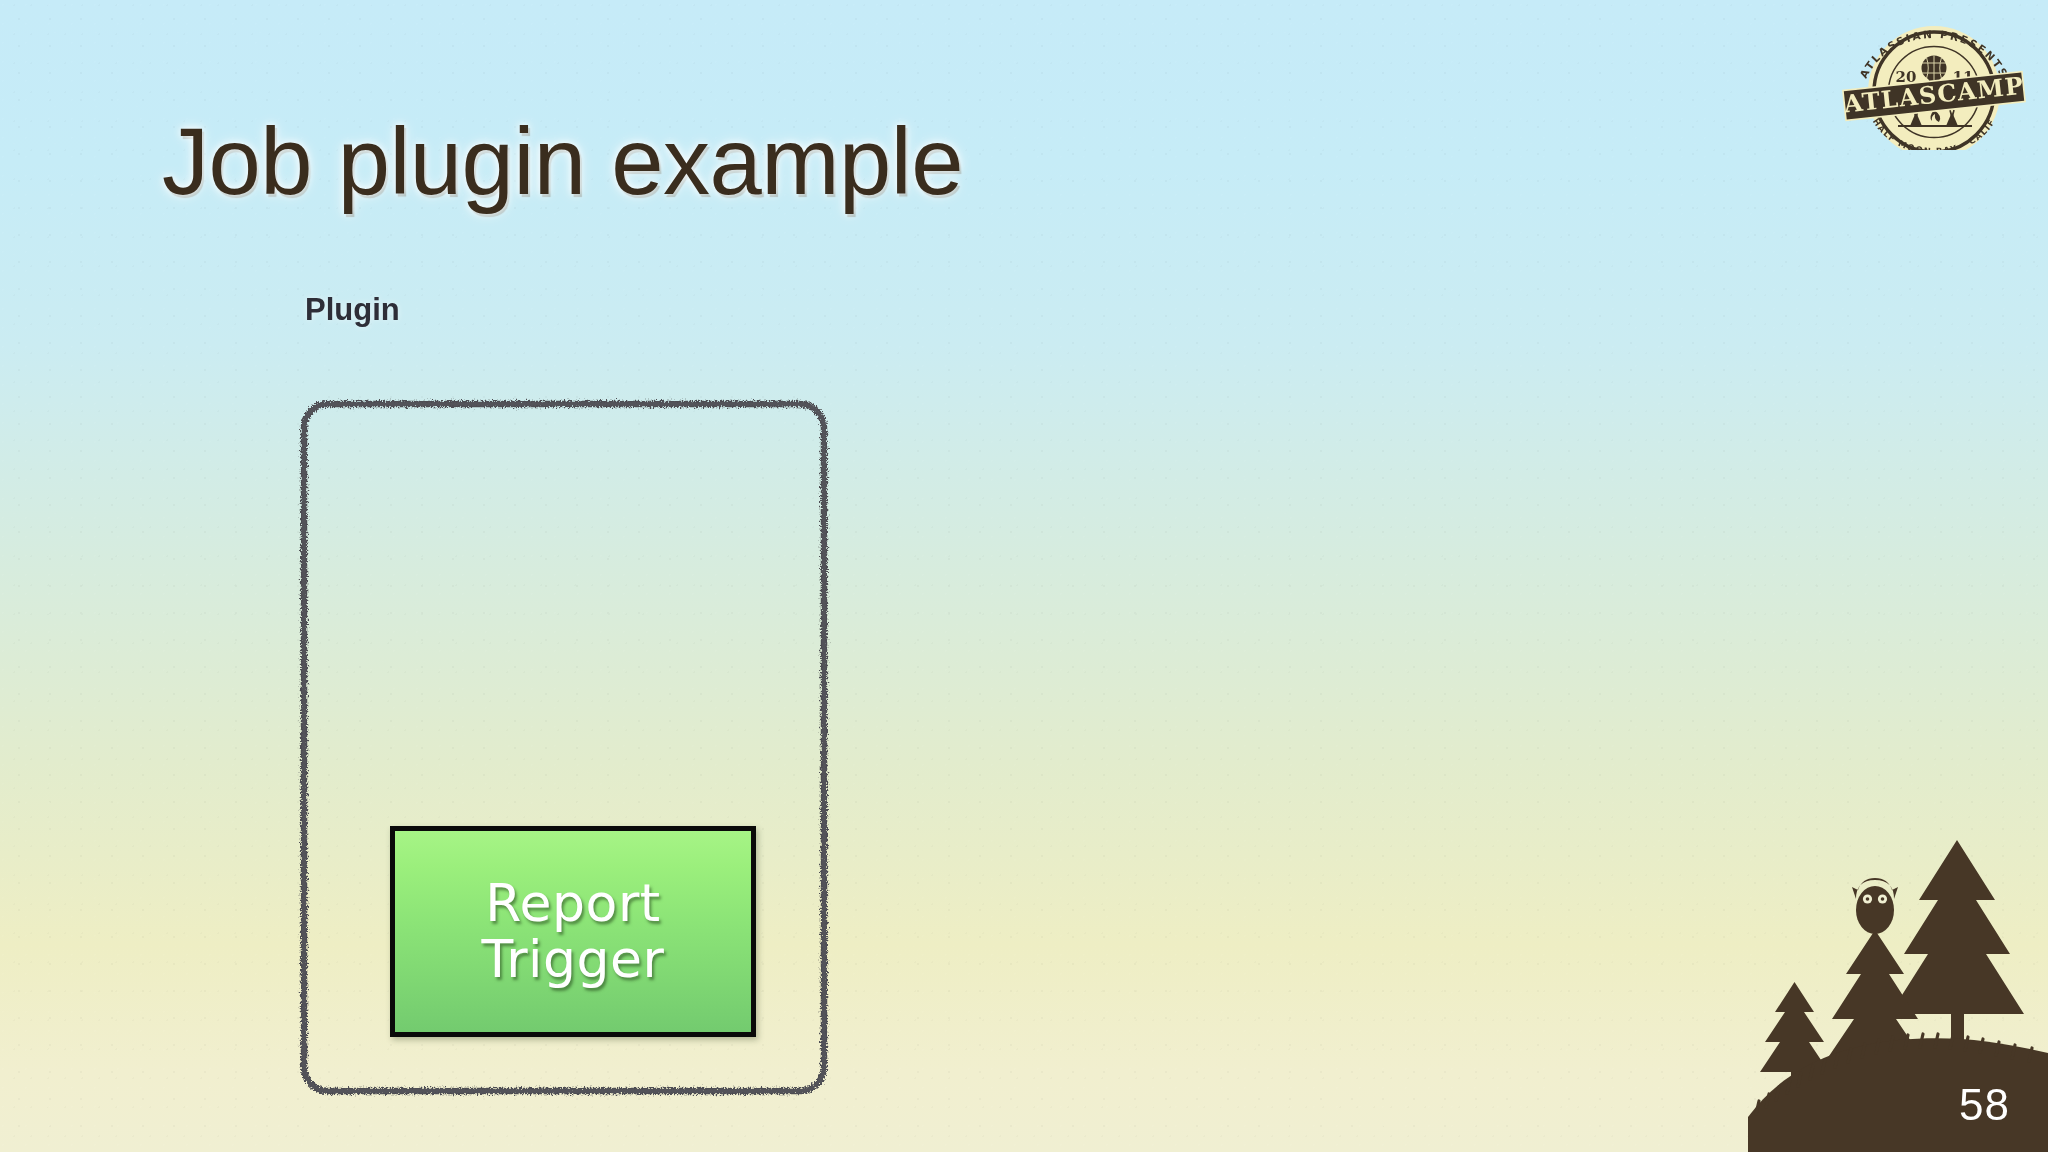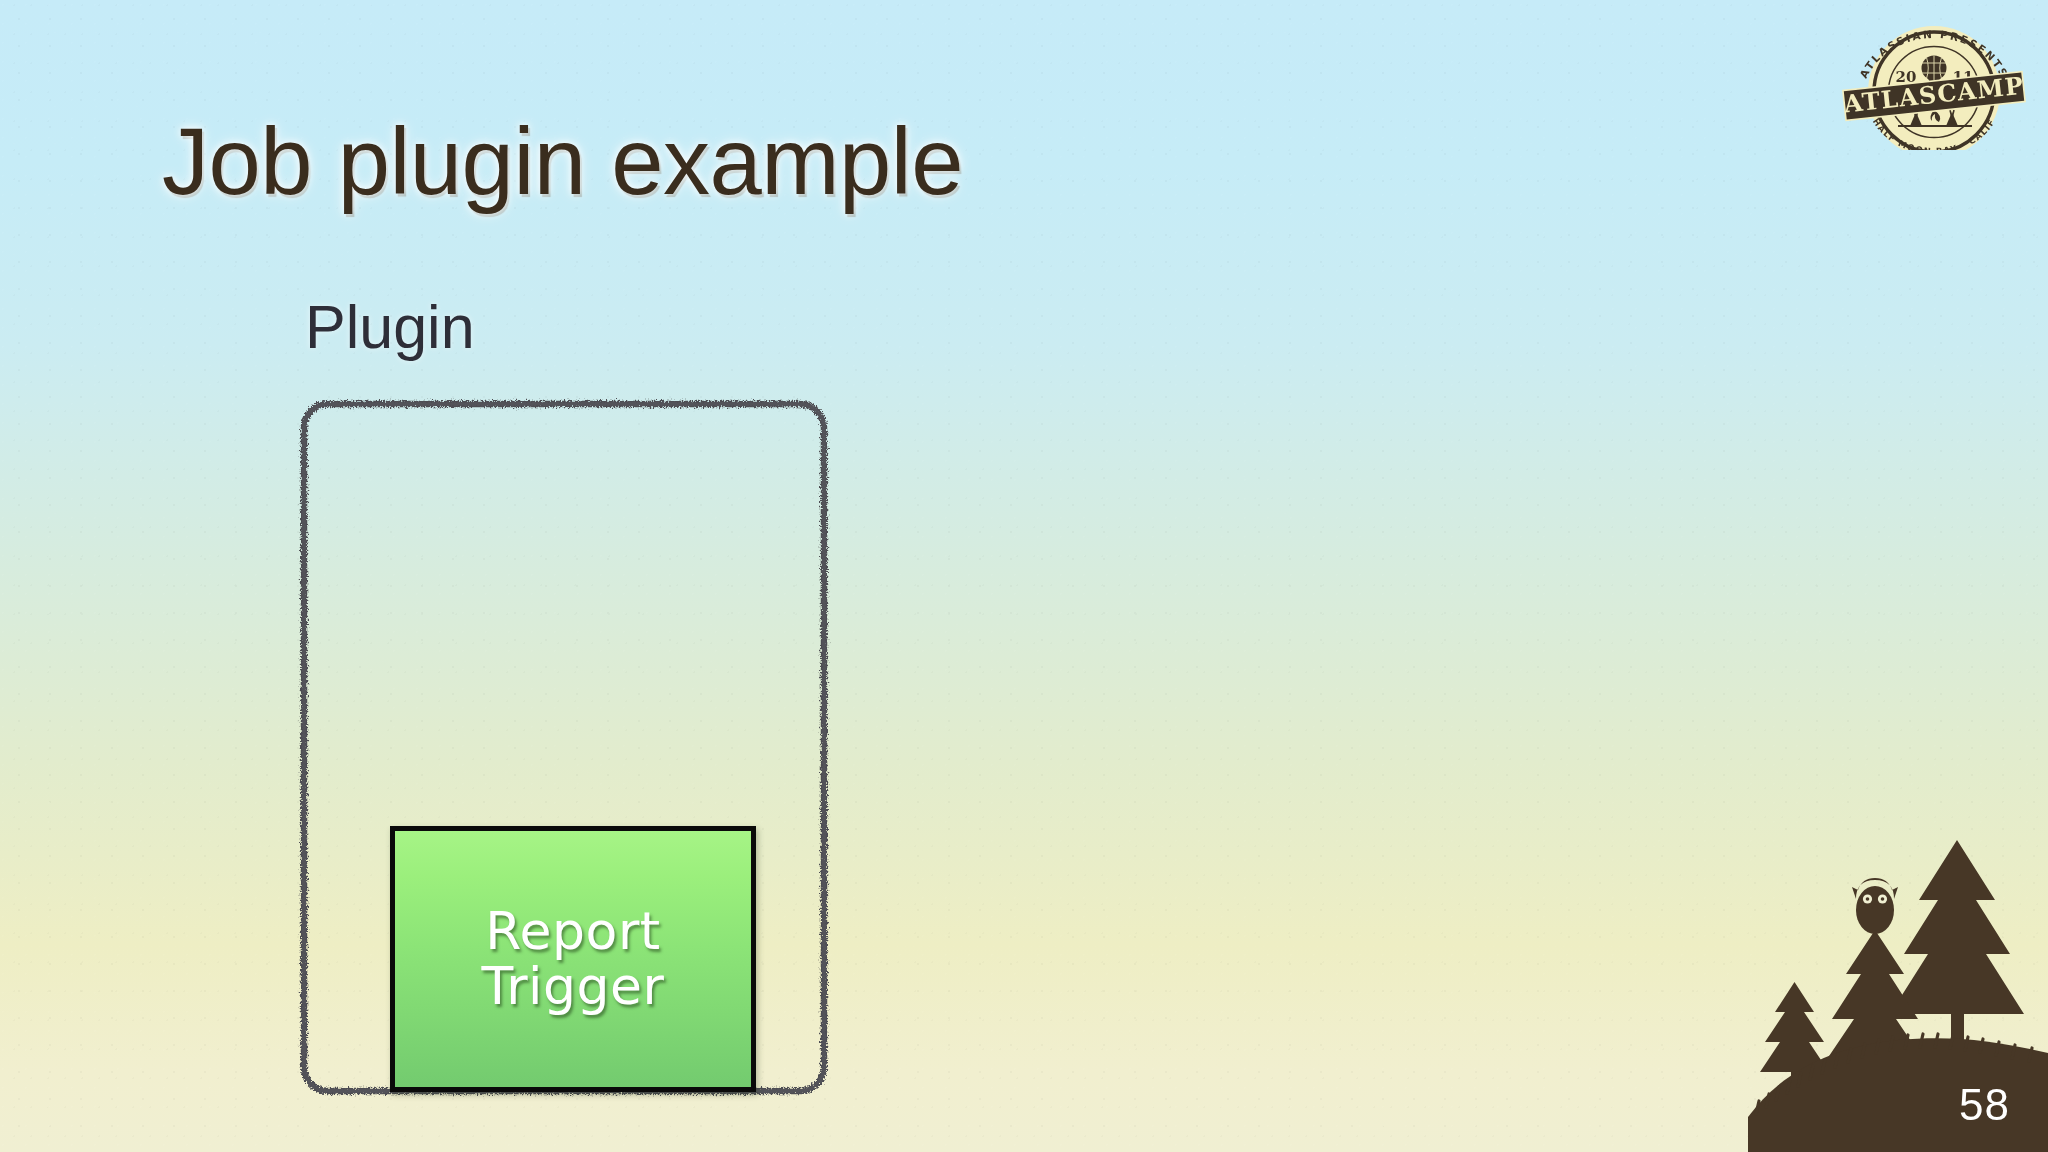--- a/index.html
+++ b/index.html
@@ -54,22 +54,22 @@
     text-shadow:
        0 0 7px rgba(255,255,255,.95),
        0 0 14px rgba(255,255,255,.75),
        2px 3px 1px rgba(90,72,50,.33);
     margin-left: 12px;
   }
 
   
   .label {
     position: absolute;
-    font-size: 61px;
-    font-weight: 400;
+    font-size: 31px;
+    font-weight: 700;
     color: #2e2e38;
     white-space: nowrap;
     text-shadow: 0 0 6px rgba(255,255,255,.55);
   }
   #plugin-label   { left: 305px;  top: 292px; }
   #appsvc-label   { left: 1120px; top: 355px; }
 
   
   #plugin-box {
     position: absolute;
@@ -79,21 +79,21 @@
     height: 695px;
   }
   #plugin-box svg { display: block; width: 100%; height: 100%; overflow: visible; }
 
   
   #report-trigger {
     position: absolute;
     left: 390px;
     top: 826px;
     width: 366px;
-    height: 266px;
+    height: 211px;
     box-sizing: border-box;
     border: 5px solid #0a0a0a;
     background: linear-gradient(to bottom,
         #a6f486 0%,
         #9bef7c 18%,
         #8ce477 45%,
         #80d873 72%,
         #73cb6f 100%);
     display: flex;
     flex-direction: column;

